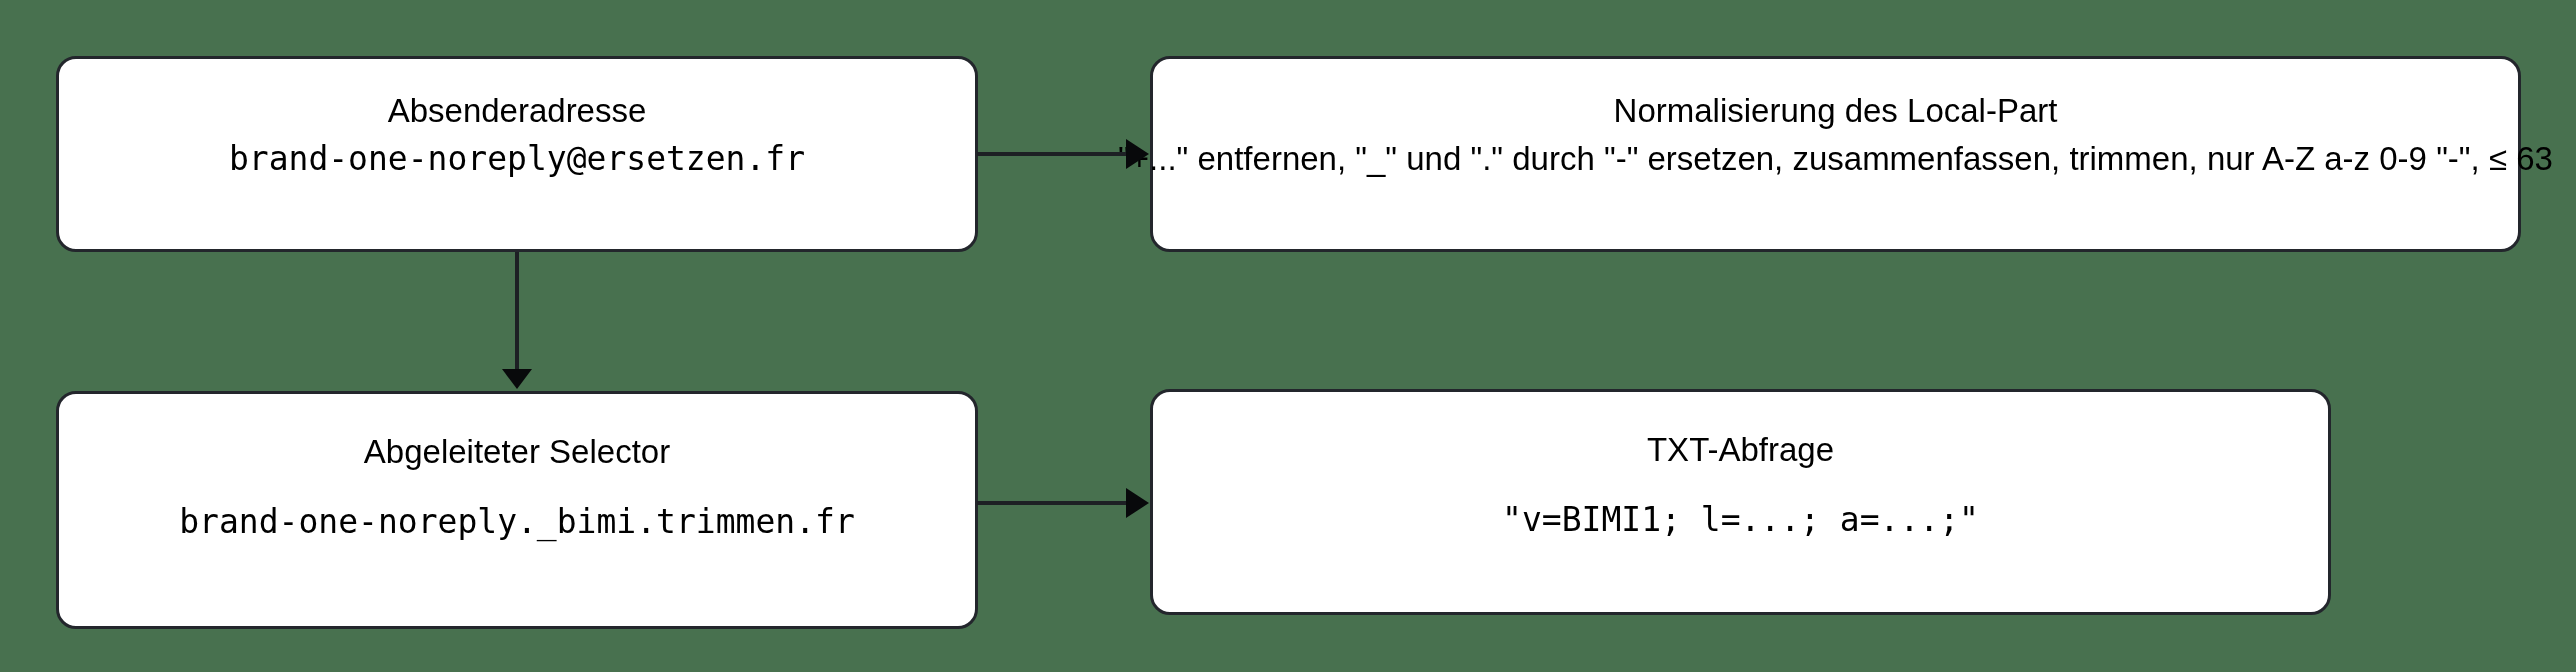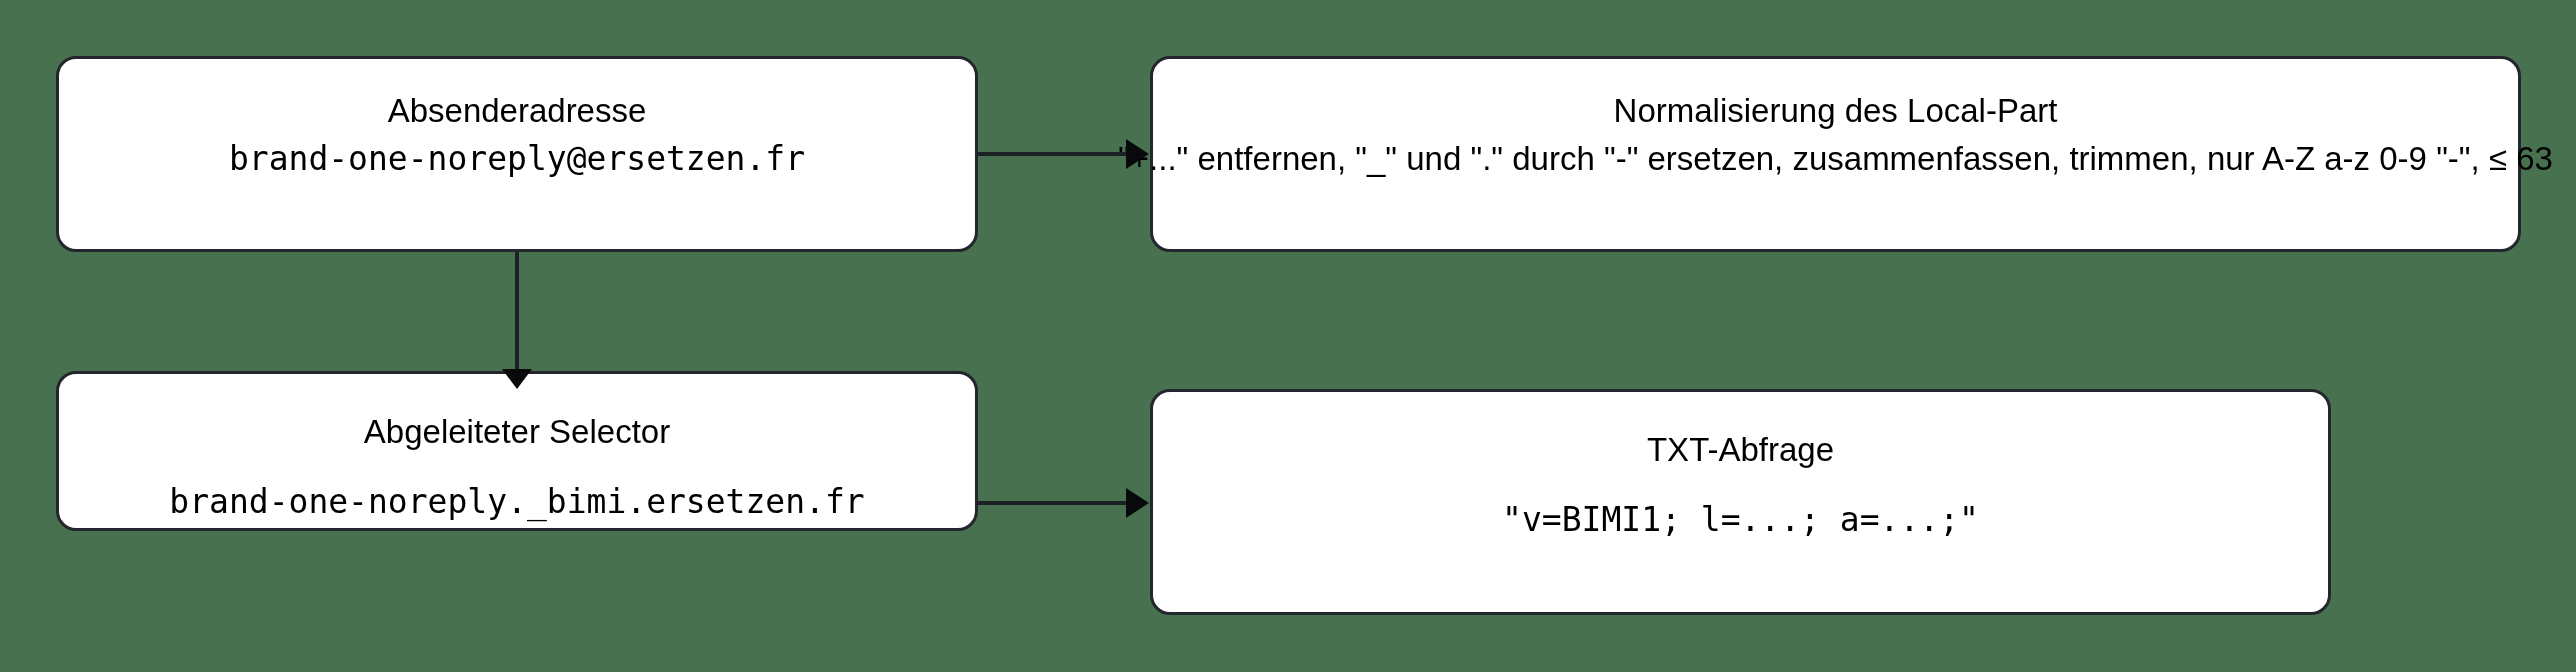--- a/index.html
+++ b/index.html
@@ -28,21 +28,21 @@
     font-size: 33px;
     line-height: 1.1;
   }
   .node-title { font-family: "Liberation Sans", sans-serif; }
   .body-mono  { font-family: "DejaVu Sans Mono", monospace; }
   .body-sans  { font-family: "Liberation Sans", sans-serif; }
 
   
   #node-sender      { left: 56px;   top: 56px;  width: 922px; height: 196px; }
   #node-normalize   { left: 1150px; top: 56px;  width: 1371px; height: 196px; }
-  #node-selector    { left: 56px;   top: 371px; width: 922px; height: 160px; }
+  #node-selector    { left: 56px;   top: 391px; width: 922px; height: 238px; }
   #node-txt         { left: 1150px; top: 389px; width: 1181px; height: 226px; }
 
   .row1 .node-title { top: 52px;  }
   .row1 .node-body  { top: 100px; }
   .row2 .node-title { top: 58px;  }
   .row2 .node-body  { top: 128px; }
 
   
   .arrow-line { position: absolute; background: #1D2024; }
   .arrow-head { position: absolute; width: 0; height: 0; }
@@ -79,21 +79,21 @@
     <div class="node-body body-mono">brand-one-noreply@ersetzen.fr</div>
   </div>
 
   <div class="node row1" id="node-normalize">
     <div class="node-title">Normalisierung des Local-Part</div>
     <div class="node-body body-sans">"+..." entfernen, "_" und "." durch "-" ersetzen, zusammenfassen, trimmen, nur A-Z a-z 0-9 "-", ≤ 63</div>
   </div>
 
   <div class="node row2" id="node-selector">
     <div class="node-title">Abgeleiteter Selector</div>
-    <div class="node-body body-mono">brand-one-noreply._bimi.ersetzen.fr</div>
+    <div class="node-body body-mono">brand-one-noreply._bimi.trimmen.fr</div>
   </div>
 
   <div class="node row2" id="node-txt">
     <div class="node-title">TXT-Abfrage</div>
     <div class="node-body body-mono">"v=BIMI1; l=...; a=...;"</div>
   </div>
 
   <div class="arrow-line" id="arrow1-line"></div>
   <div class="arrow-head" id="arrow1-head"></div>
 

